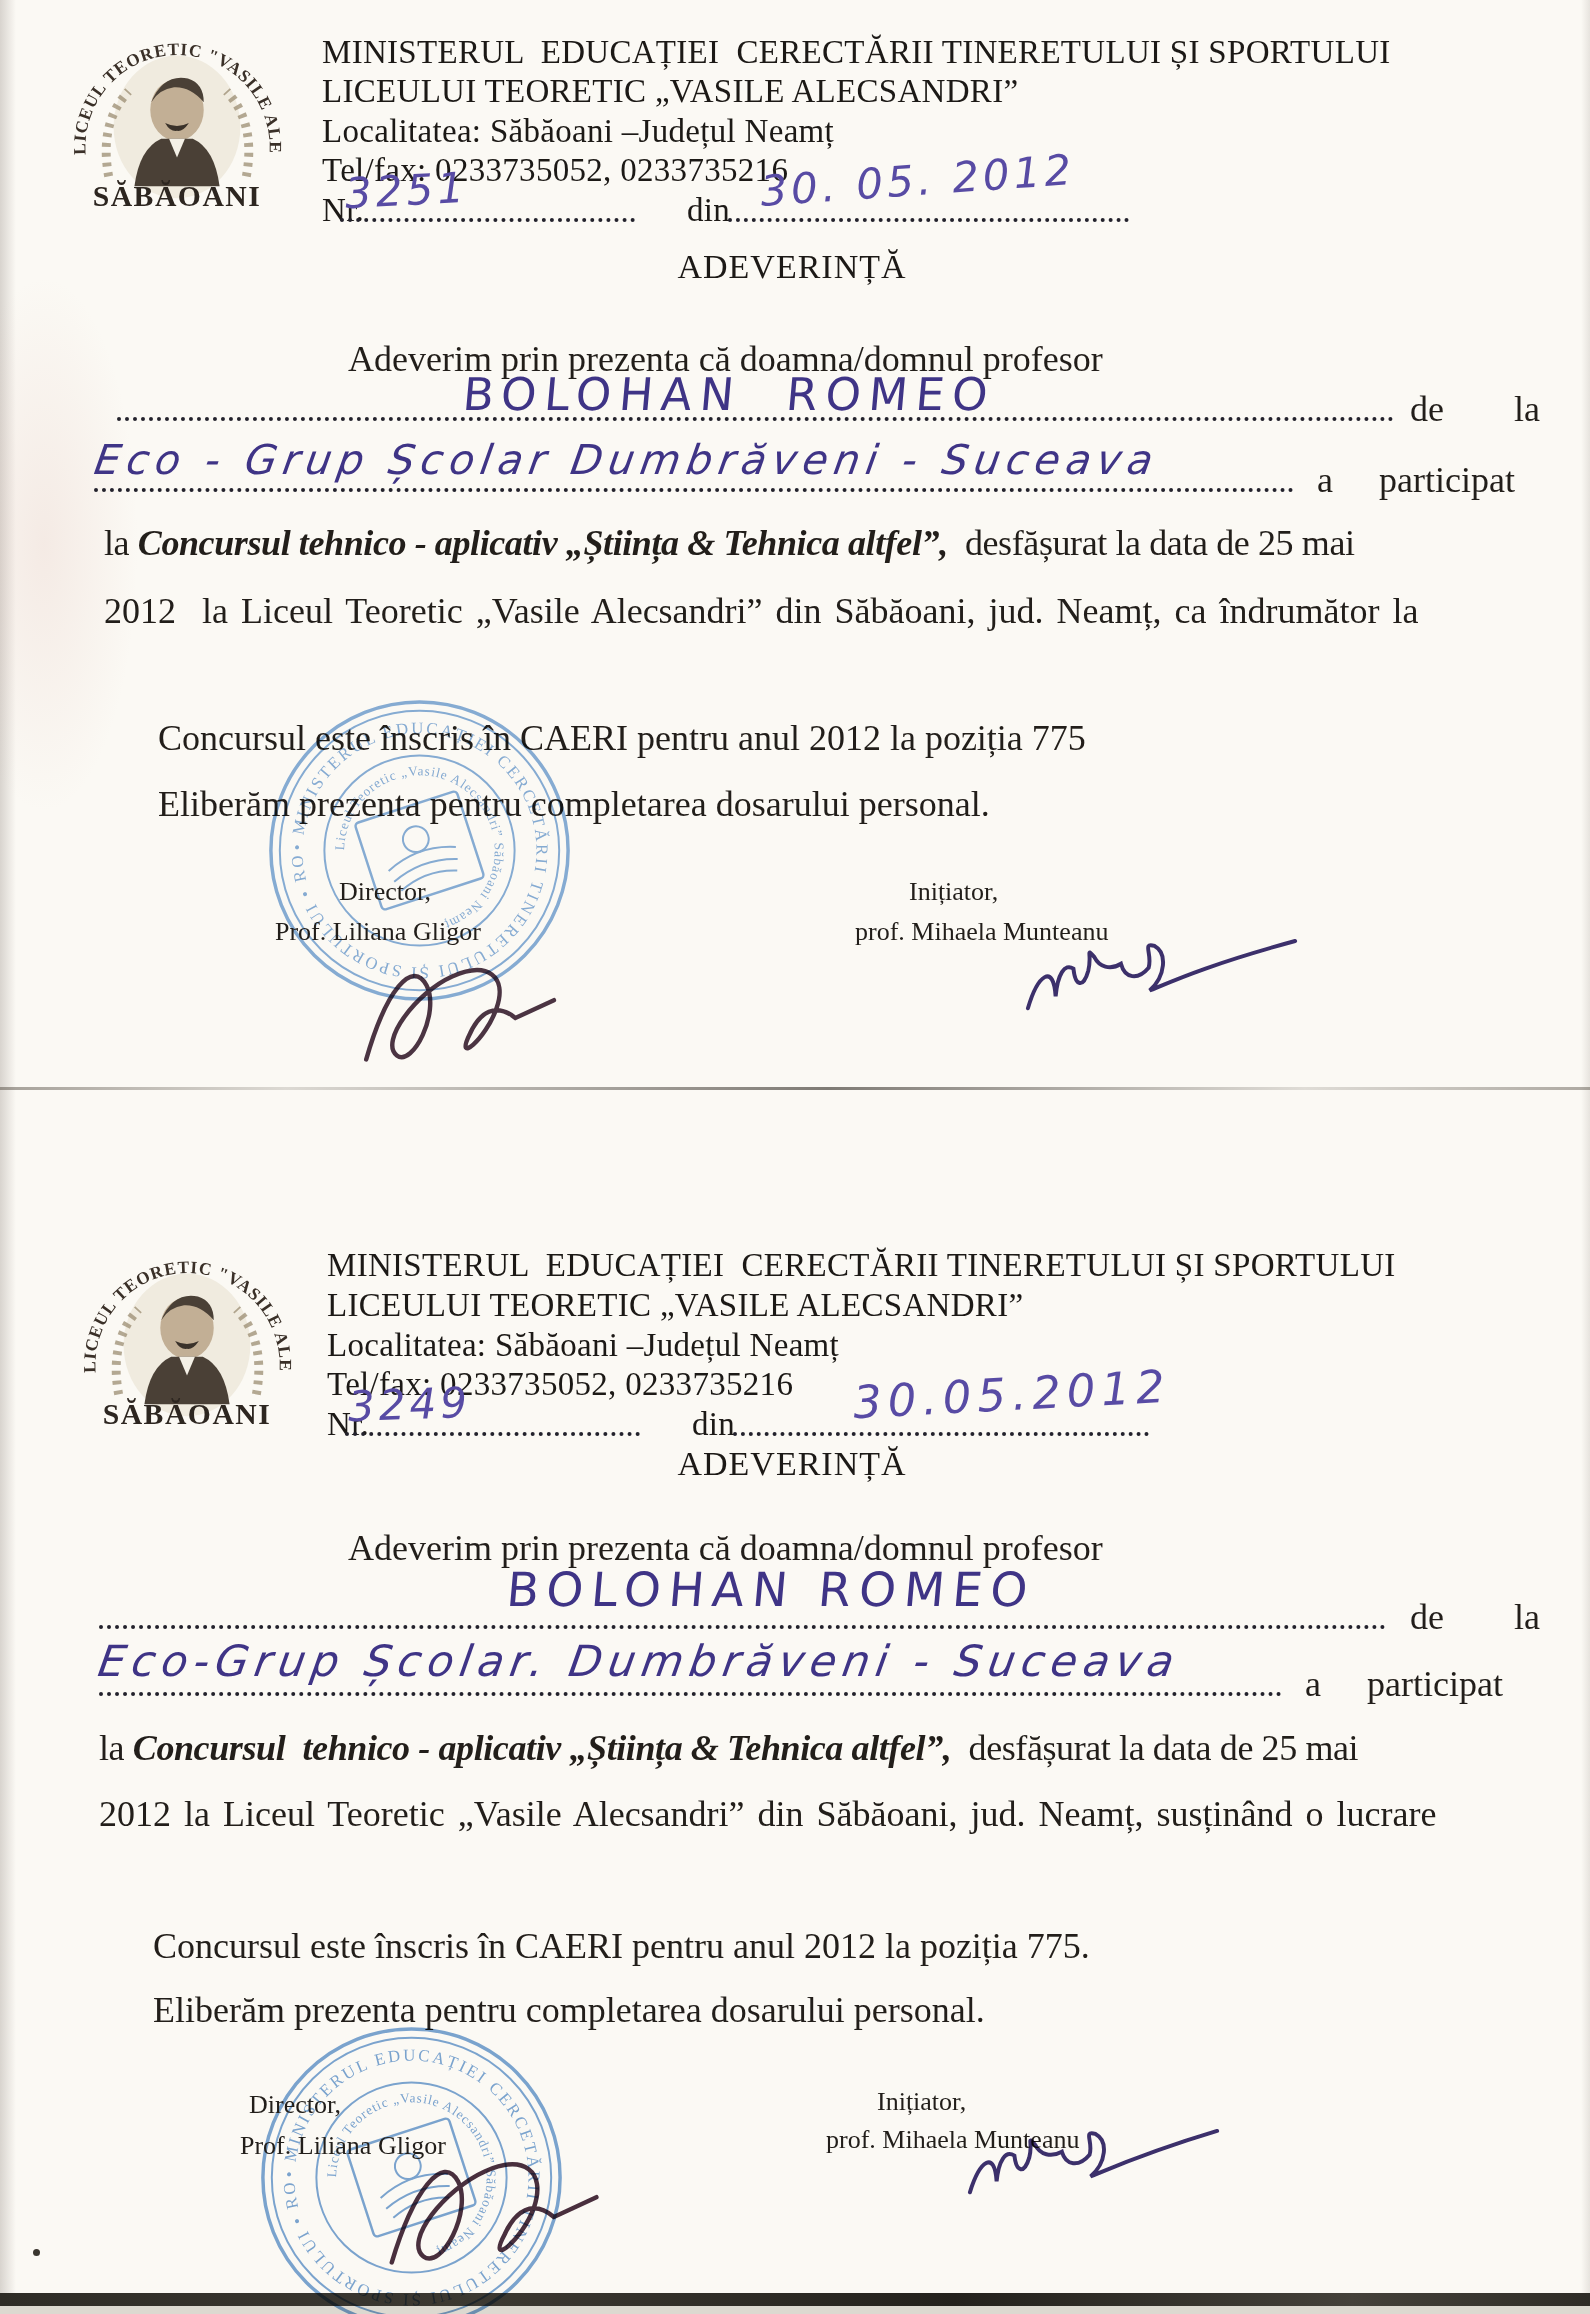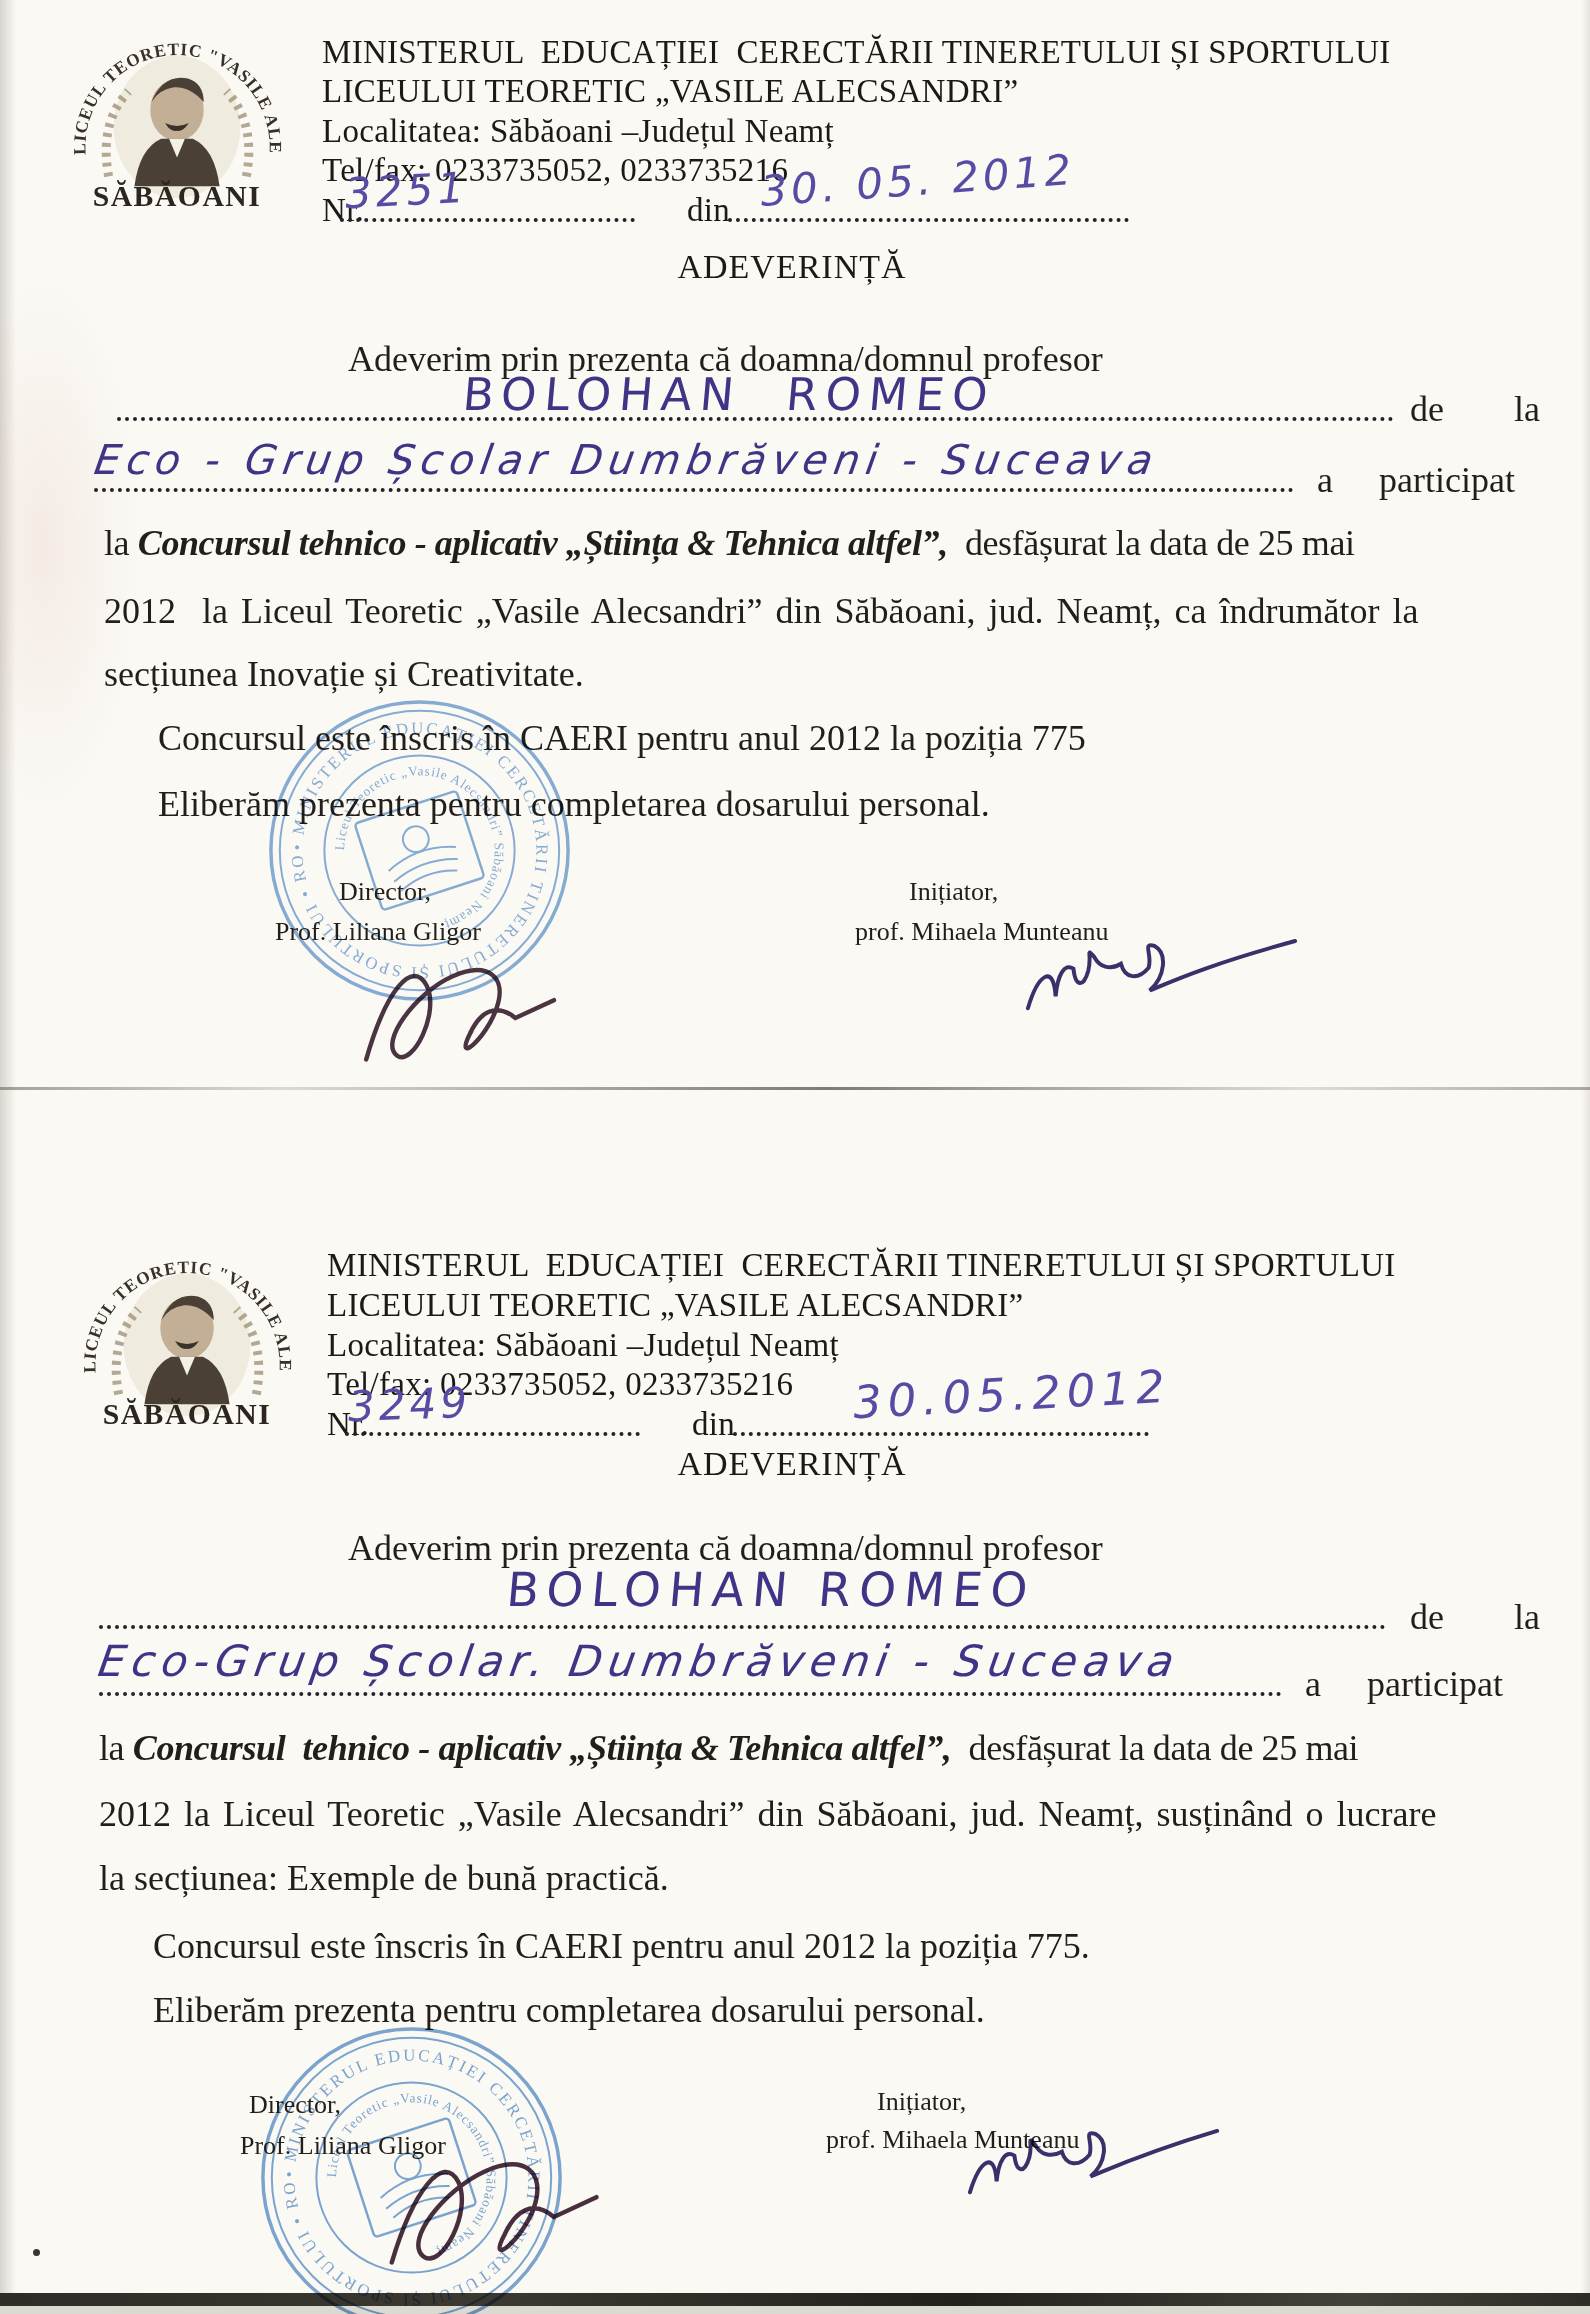--- a/index.html
+++ b/index.html
@@ -90,21 +90,20 @@
   <div class="abs hand hand-print" style="left:463px;top:368px;">BOLOHAN  ROMEO</div>
   <div class="abs dots" style="left:117px;top:417px;width:1277px;"></div>
   <div class="abs body-line" style="left:1410px;top:388px;word-spacing:26px;">de  la</div>
 
   <div class="abs hand hand-cursive" style="left:95px;top:436px;">Eco - Grup Școlar Dumbrăveni - Suceava</div>
   <div class="abs dots" style="left:94px;top:488px;width:1200px;"></div>
   <div class="abs body-line" style="left:1317px;top:459px;word-spacing:14px;">a  participat</div>
 
   <div class="abs body-line tight" style="left:104px;top:522px;"><span>la </span><span class="contest">Concursul tehnico - aplicativ „Știința &amp; Tehnica altfel”,</span><span>  desfășurat la data de 25 mai</span></div>
   <div class="abs body-line" style="left:104px;top:590px;word-spacing:4px;">2012  la Liceul Teoretic „Vasile Alecsandri” din Săbăoani, jud. Neamț, ca îndrumător la</div>
-  <div class="abs body-line" style="left:104px;top:653px;">secțiunea Inovație și Creativitate.</div>
   <div class="abs body-line" style="left:158px;top:717px;">Concursul este înscris în CAERI pentru anul 2012 la poziția 775</div>
   <div class="abs body-line" style="left:158px;top:783px;">Eliberăm prezenta pentru completarea dosarului personal.</div>
 
   <svg class="abs stamp" style="left:260px;top:691px;" width="319" height="319" viewBox="-161 -161 322 322">
     <defs>
       <path id="stampRing1" d="M -118 0 A 118 118 0 1 1 118 0 A 118 118 0 1 1 -118 0" fill="none"></path>
       <path id="stampInner1" d="M -76 0 A 76 76 0 1 1 76 0 A 76 76 0 1 1 -76 0" fill="none"></path>
     </defs>
     <circle r="150" fill="none" stroke="#6d9dd4" stroke-width="3.5"></circle>
     <circle r="141" fill="none" stroke="#6d9dd4" stroke-width="2"></circle>
@@ -172,21 +171,20 @@
   <div class="abs hand hand-print" style="left:507px;top:1562px;font-size:47px;">BOLOHAN ROMEO</div>
   <div class="abs dots" style="left:99px;top:1625px;width:1287px;"></div>
   <div class="abs body-line" style="left:1410px;top:1596px;word-spacing:26px;">de  la</div>
 
   <div class="abs hand hand-cursive" style="left:99px;top:1636px;font-size:43px;">Eco-Grup Școlar. Dumbrăveni - Suceava</div>
   <div class="abs dots" style="left:99px;top:1692px;width:1183px;"></div>
   <div class="abs body-line" style="left:1305px;top:1663px;word-spacing:14px;">a  participat</div>
 
   <div class="abs body-line tight" style="left:99px;top:1727px;"><span>la </span><span class="contest">Concursul  tehnico - aplicativ „Știința &amp; Tehnica altfel”,</span><span>  desfășurat la data de 25 mai</span></div>
   <div class="abs body-line" style="left:99px;top:1793px;word-spacing:4px;">2012 la Liceul Teoretic „Vasile Alecsandri” din Săbăoani, jud. Neamț, susținând o lucrare</div>
-  <div class="abs body-line" style="left:99px;top:1857px;">la secțiunea: Exemple de bună practică.</div>
   <div class="abs body-line" style="left:153px;top:1925px;">Concursul este înscris în CAERI pentru anul 2012 la poziția 775.</div>
   <div class="abs body-line" style="left:153px;top:1989px;">Eliberăm prezenta pentru completarea dosarului personal.</div>
 
   <svg class="abs stamp" style="left:252px;top:2018px;" width="319" height="319" viewBox="-161 -161 322 322">
     <defs>
       <path id="stampRing2" d="M -118 0 A 118 118 0 1 1 118 0 A 118 118 0 1 1 -118 0" fill="none"></path>
       <path id="stampInner2" d="M -76 0 A 76 76 0 1 1 76 0 A 76 76 0 1 1 -76 0" fill="none"></path>
     </defs>
     <circle r="150" fill="none" stroke="#5f93cf" stroke-width="3.5"></circle>
     <circle r="141" fill="none" stroke="#5f93cf" stroke-width="2"></circle>

